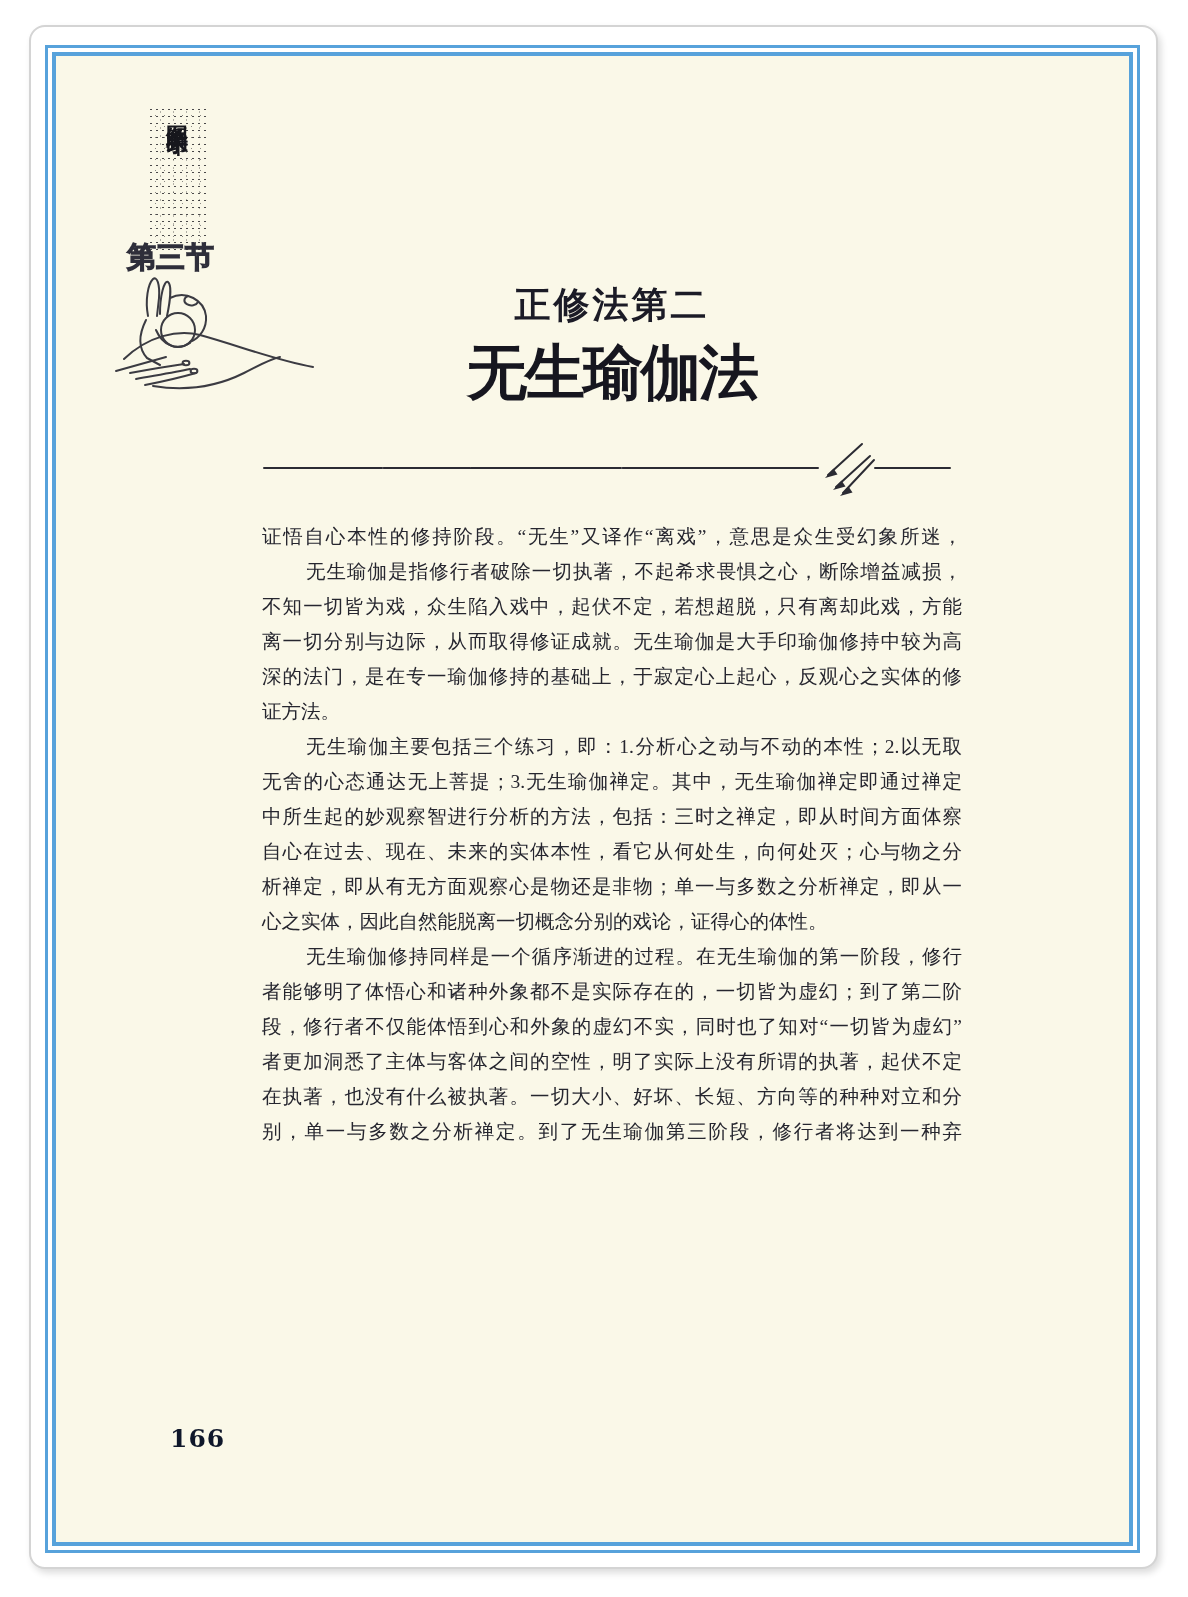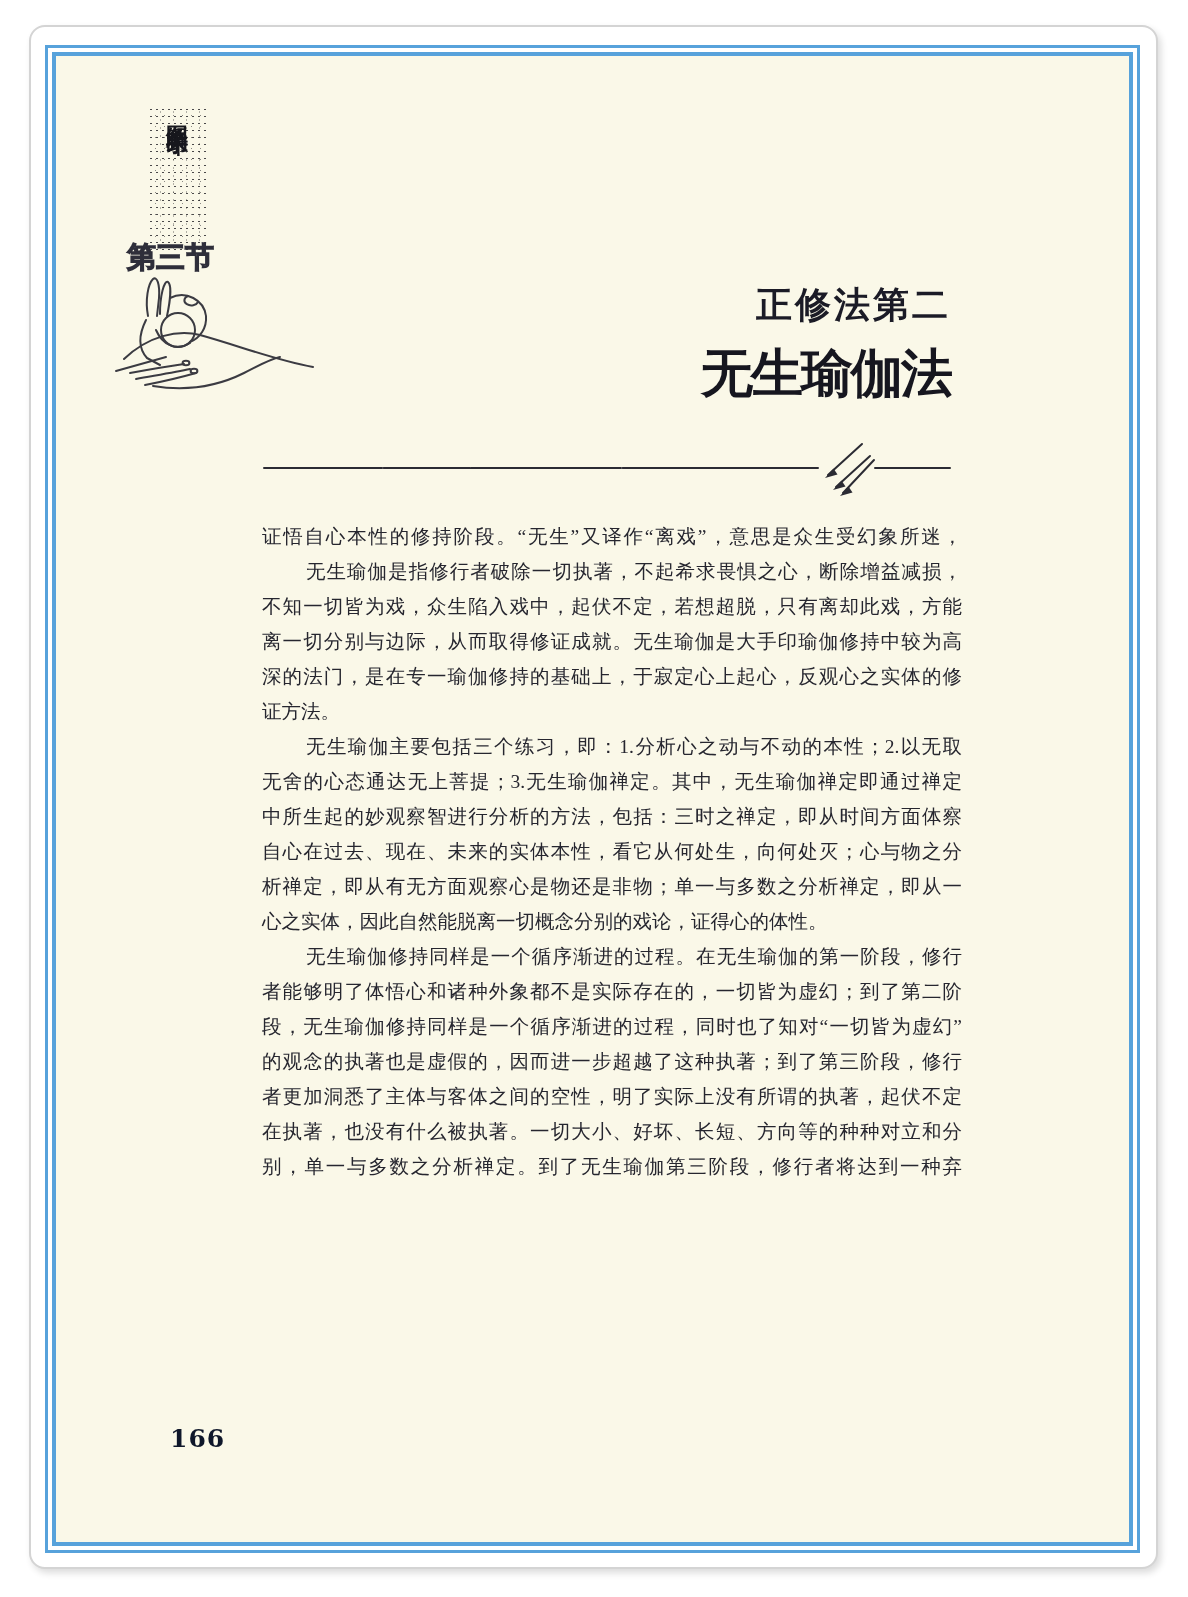--- a/index.html
+++ b/index.html
@@ -43,28 +43,28 @@
   .section-label{
     position:absolute;left:127px;top:238px;width:110px;
     font-family:"Liberation Serif", serif;font-weight:700;
     font-size:29px;letter-spacing:0;
     color:rgba(46,46,58,0.14);
     -webkit-text-stroke:1.15px #2e2e3a;
     white-space:nowrap;
   }
   .hand-art{position:absolute;left:108px;top:272px;width:220px;height:130px;}
   
-  .title-block{position:absolute;left:251px;top:283px;width:700px;text-align:right;color:#1b1b26;}
+  .title-block{position:absolute;left:262px;top:283px;width:700px;text-align:center;color:#1b1b26;}
   .subtitle{
     font-family:"Liberation Serif", serif;font-weight:700;
     font-size:36px;line-height:44px;letter-spacing:3px;
   }
   .main-title{
     font-family:"Liberation Sans", sans-serif;font-weight:900;
-    font-size:52px;line-height:92px;letter-spacing:-2px;color:#16161f;
+    font-size:60px;line-height:92px;letter-spacing:-2px;color:#16161f;
   }
   .divider{position:absolute;left:262px;top:432px;width:700px;height:70px;}
   
   .body-text{
     position:absolute;left:262px;top:519px;width:700px;
     font-size:19.5px;color:#26262f;
     font-family:"Liberation Serif", serif;
   }
   .tline{
     height:35px;line-height:35px;
@@ -147,20 +147,19 @@
     <div class="tline">深的法门，是在专一瑜伽修持的基础上，于寂定心上起心，反观心之实体的修</div>
     <div class="tline plast">证方法。</div>
     <div class="tline first">无生瑜伽主要包括三个练习，即：1.分析心之动与不动的本性；2.以无取</div>
     <div class="tline">无舍的心态通达无上菩提；3.无生瑜伽禅定。其中，无生瑜伽禅定即通过禅定</div>
     <div class="tline">中所生起的妙观察智进行分析的方法，包括：三时之禅定，即从时间方面体察</div>
     <div class="tline">自心在过去、现在、未来的实体本性，看它从何处生，向何处灭；心与物之分</div>
     <div class="tline">析禅定，即从有无方面观察心是物还是非物；单一与多数之分析禅定，即从一</div>
     <div class="tline plast">心之实体，因此自然能脱离一切概念分别的戏论，证得心的体性。</div>
     <div class="tline first">无生瑜伽修持同样是一个循序渐进的过程。在无生瑜伽的第一阶段，修行</div>
     <div class="tline">者能够明了体悟心和诸种外象都不是实际存在的，一切皆为虚幻；到了第二阶</div>
-    <div class="tline">段，无生瑜伽修持同样是一个循序渐进的过程，同时也了知对“一切皆为虚幻”</div>
-    <div class="tline">的观念的执著也是虚假的，因而进一步超越了这种执著；到了第三阶段，修行</div>
+    <div class="tline">段，修行者不仅能体悟到心和外象的虚幻不实，同时也了知对“一切皆为虚幻”</div>
     <div class="tline">者更加洞悉了主体与客体之间的空性，明了实际上没有所谓的执著，起伏不定</div>
     <div class="tline">在执著，也没有什么被执著。一切大小、好坏、长短、方向等的种种对立和分</div>
     <div class="tline">别，单一与多数之分析禅定。到了无生瑜伽第三阶段，修行者将达到一种弃</div>
   </div>
 
 <div class="page-number">166</div>
 
 </body></html>

